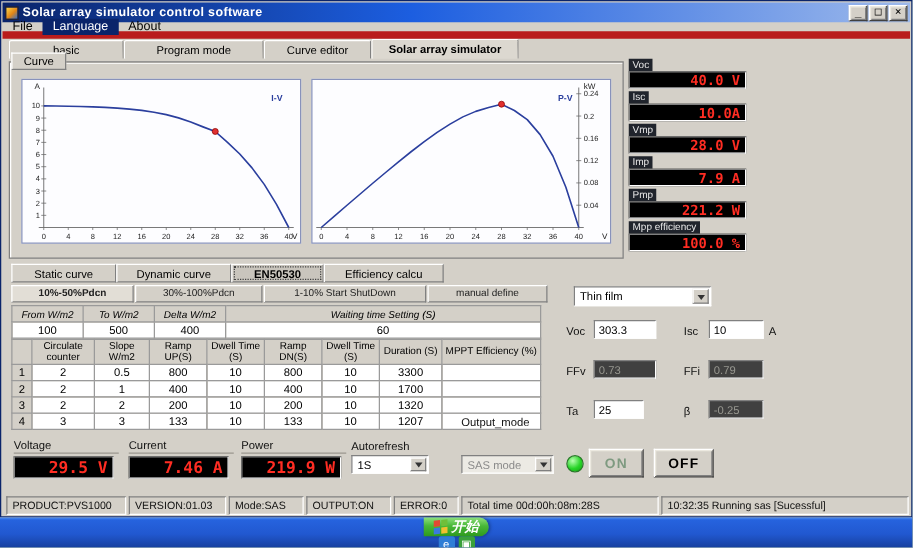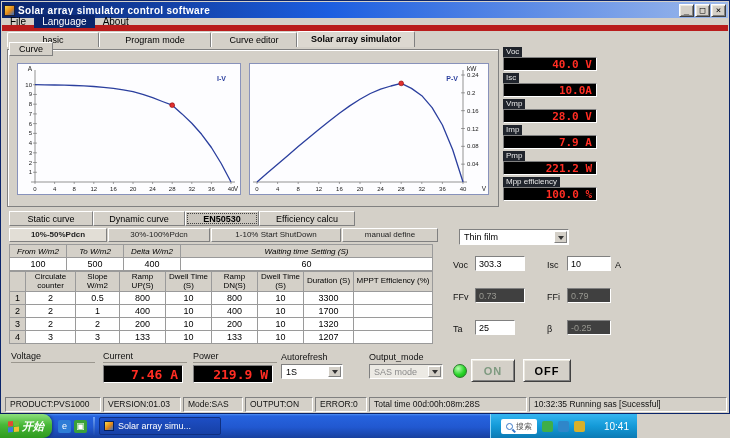--- a/index.html
+++ b/index.html
@@ -67,21 +67,21 @@
 .ctl-label{position:absolute;font-size:9px;color:#111;}
 .lamp{position:absolute;left:452px;top:363px;width:14px;height:14px;border-radius:50%;background:radial-gradient(circle at 35% 30%,#b8ffb0,#27d427 55%,#12a012);border:1px solid #2a7a2a;}
 .pushbtn{position:absolute;background:#d4d0c8;border:1px solid;border-color:#fff #404040 #404040 #fff;box-shadow:inset 1px 1px 0 #ece9e0, inset -1px -1px 0 #808080;font-size:11px;display:flex;align-items:center;justify-content:center;}
 .on-btn{left:470px;top:358px;width:44px;height:23px;color:#7e9a80;font-weight:bold;letter-spacing:1px;}
 .off-btn{left:522px;top:358px;width:48px;height:23px;color:#000;font-weight:bold;letter-spacing:1px;}
 
 .statusbar{position:absolute;left:4px;top:396px;width:722px;height:15px;display:flex;gap:2px;}
 .status-cell{border:1px solid;border-color:#808080 #fff #fff #808080;font-size:8.5px;line-height:13px;padding:0 4px;white-space:nowrap;overflow:hidden;color:#111;}
 .sc1{width:96px}.sc2{width:78px}.sc3{width:60px}.sc4{width:68px}.sc5{width:52px}.sc6{width:158px}.sc7{flex:1}
 
-.taskbar{position:absolute;left:0;top:414px;width:637px;height:24px;background:linear-gradient(180deg,#4f91f5 0%,#2663de 8%,#2158d0 55%,#17409f 100%);display:flex;align-items:center;}
+.taskbar{position:absolute;left:0;top:414px;width:730px;height:24px;background:linear-gradient(180deg,#4f91f5 0%,#2663de 8%,#2158d0 55%,#17409f 100%);display:flex;align-items:center;flex-direction:column;}
 .startbtn{height:24px;width:52px;border-radius:0 9px 9px 0;background:linear-gradient(180deg,#8ee07c 0%,#48b838 45%,#2e9a1e 100%);display:flex;align-items:center;justify-content:center;gap:3px;color:#fff;font-weight:bold;font-style:italic;font-size:11px;box-shadow:1px 0 3px rgba(0,0,0,.4);}
 .flag{width:11px;height:11px;display:grid;grid-template-columns:5px 5px;grid-template-rows:5px 5px;gap:1px;transform:skewY(-6deg);}
 .flag i{display:block;}
 .ql{display:flex;gap:3px;margin:0 6px;align-items:center;}
 .ql-icon{width:13px;height:13px;border-radius:2px;font-size:9px;line-height:13px;text-align:center;color:#fff;}
 .tb-divider{width:2px;height:18px;background:linear-gradient(180deg,#6ea2f7,#1c4bb0);margin-right:4px;}
 .taskbtn{height:18px;width:122px;margin-top:0;background:linear-gradient(180deg,#1d4ec4,#1640a6);border:1px solid #0f2f80;border-radius:2px;display:flex;align-items:center;gap:4px;padding:0 4px;color:#fff;font-size:9px;white-space:nowrap;overflow:hidden;}
 .task-ico{width:10px;height:10px;background:linear-gradient(135deg,#ffd949,#e08518 55%,#2f6fd0);border:1px solid #06205c;flex:0 0 auto;}
 .tray{margin-left:auto;height:24px;display:flex;align-items:center;gap:5px;padding:0 8px 0 10px;background:linear-gradient(180deg,#35b5f0 0%,#149ad8 50%,#0b7ab4 100%);border-left:1px solid #8fd6f7;}
 .traybox{height:15px;background:#fff;border-radius:2px;display:flex;align-items:center;gap:3px;padding:0 5px;font-size:8px;color:#555;}
@@ -350,37 +350,38 @@
       <span class="fld-label" style="left:100px;top:63px">FFi</span>
       <input class="fld disabled" style="left: 120px; top: 59px; width: 44px;" disabled="" value="0.79">
       <span class="fld-label" style="left:6px;top:95px">Ta</span>
       <input class="fld" style="left: 28px; top: 91px; width: 40px;" value="25">
       <span class="fld-label" style="left:100px;top:95px">β</span>
       <input class="fld disabled" style="left: 120px; top: 91px; width: 44px;" disabled="" value="-0.25">
     </div>
 
     <div class="meter" style="left:10px;top:350px">
       <span class="meter-label">Voltage</span>
+      <span class="meter-led">29.5 V</span>
     </div>
     <div class="meter" style="left:102px;top:350px">
       <span class="meter-label">Current</span>
       <span class="meter-led">7.46 A</span>
     </div>
     <div class="meter" style="left:192px;top:350px">
       <span class="meter-label">Power</span>
       <span class="meter-led">219.9 W</span>
     </div>
 
     <span class="ctl-label" style="left:280px;top:351px">Autorefresh</span>
     <div class="combo" style="position:absolute;left:280px;top:363px;width:62px;height:15px">
       <span class="cval">1S</span>
       <span class="arrow"></span>
     </div>
 
-    <span class="ctl-label" style="left:368px;top:351px">Output_mode</span>
+    <span class="ctl-label" style="left:368px;top:332px">Output_mode</span>
     <div class="combo disabled" style="position:absolute;left:368px;top:363px;width:74px;height:15px">
       <span class="cval">SAS mode</span>
       <span class="arrow"></span>
     </div>
 
     <span class="lamp"></span>
     <button class="pushbtn on-btn">ON</button>
     <button class="pushbtn off-btn">OFF</button>
 
     <div class="statusbar">

